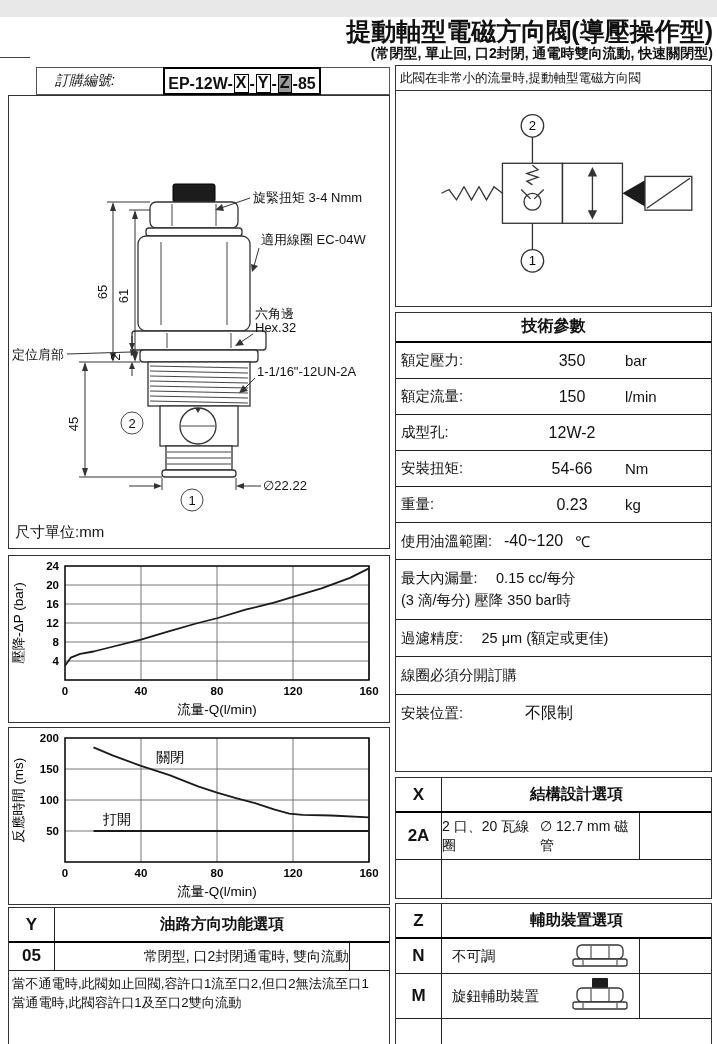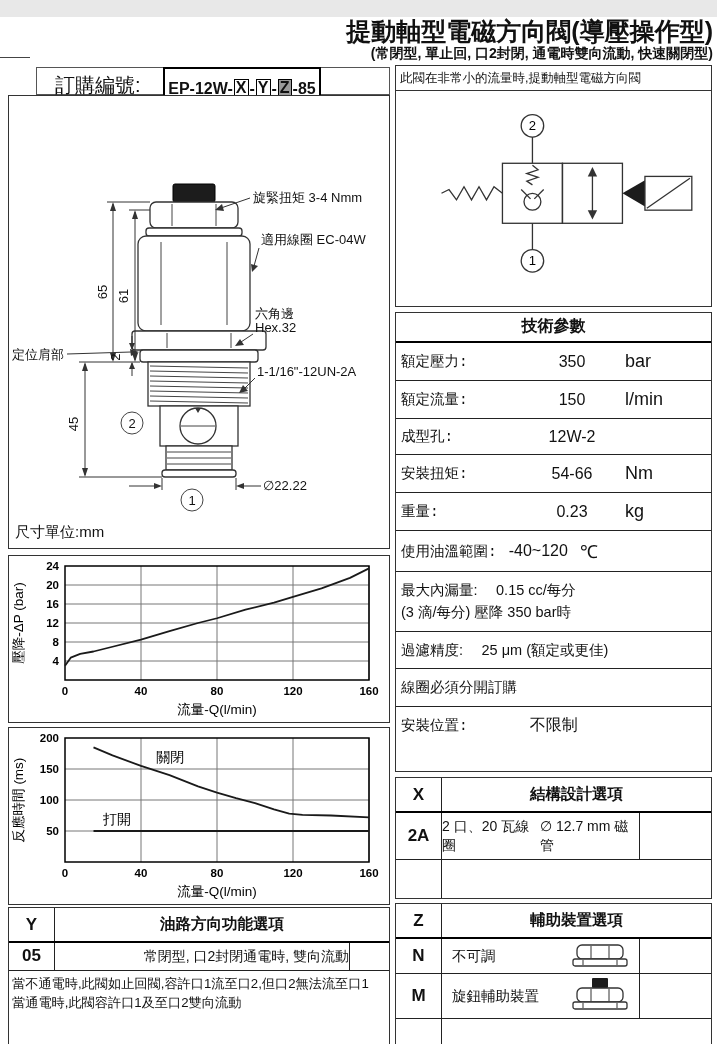--- a/index.html
+++ b/index.html
@@ -13,21 +13,21 @@
 
   
   .hdr { right:4px; top:0; width:520px; text-align:right; }
   .hdr-title { font-size:25px; font-weight:bold; letter-spacing:0px; line-height:1.15; }
   .hdr-sub { font-size:14px; font-weight:bold; line-height:1.1; }
   .topline { left:0; top:40px; width:30px; border-top:1.5px solid #444; }
 
   
   .order { left:36px; top:50px; width:354px; height:28px; display:grid;
            grid-template-columns:126px 158px 1fr; border:1px solid #555; }
-  .order-label { font-size:20px; padding:4px 2px 0 18px; }
+  .order-label { font-size:14px; padding:4px 2px 0 18px;font-style:italic; }
   .order-code { border:2px solid #000; margin:-1px 0; font-weight:bold; font-size:16px;
                 display:flex; align-items:flex-end; justify-content:center; background:#fff; }
   .cbx { border:1.5px solid #000; padding:0 1px; margin:0 1px; line-height:1.05; }
   .cbx.shade { background:#9a9a9a; }
 
   
   .obox { border:1.5px solid #333; background:#fff; }
 
   .drawbox { left:8px; top:78px; width:382px; height:454px; }
   .unitnote { position:absolute; left:6px; bottom:6px; font-size:15px; }
@@ -56,23 +56,23 @@
   .symbox { left:395px; top:48px; width:317px; height:242px; border:1px solid #333; }
   .symnote { font-size:12.5px; padding:4px 3px 3px 4px; border-bottom:1px solid #333; }
   .symwrap { display:flex; justify-content:center; padding-top:14px; }
   .sline { stroke:#333; stroke-width:1.4; fill:none; }
 
   .techbox { left:395px; top:295px; width:317px; height:460px; display:flex; flex-direction:column; }
   .tech-title { text-align:center; font-size:16px; font-weight:bold; padding:3px 0 4px 0;
                 border-bottom:2.5px solid #000; }
   .trow { display:grid; grid-template-columns:118px 1fr 80px; align-items:center;
           border-bottom:1.5px solid #222; padding:8px 6px 8px 5px; }
-  .trow .lab { font-size:14.5px;font-family:Liberation Mono, monospace; }
+  .trow .lab { font-size:14.5px; }
   .trow .val { font-size:16px; text-align:center; }
-  .trow .unit{ font-size:18px; text-align:left; }
+  .trow .unit{ font-size:15px; text-align:left; }
   .trow.inline { grid-template-columns:auto auto auto; justify-content:start; column-gap:12px; }
   .mrow { border-bottom:1.5px solid #222; padding:7px 6px 7px 5px; font-size:14.5px; line-height:1.55; }
   .mrow.last, .trow.last { border-bottom:none; }
 
   
   .opt { display:flex; flex-direction:column; }
   .xtab { left:395px; top:760px; width:317px; height:122px; }
   .ztab { left:395px; top:886px; width:317px; height:150px; }
   .ytab { left:8px;  top:890px; width:382px; height:146px; }
   .ohead { display:flex; border-bottom:2px solid #000; }

